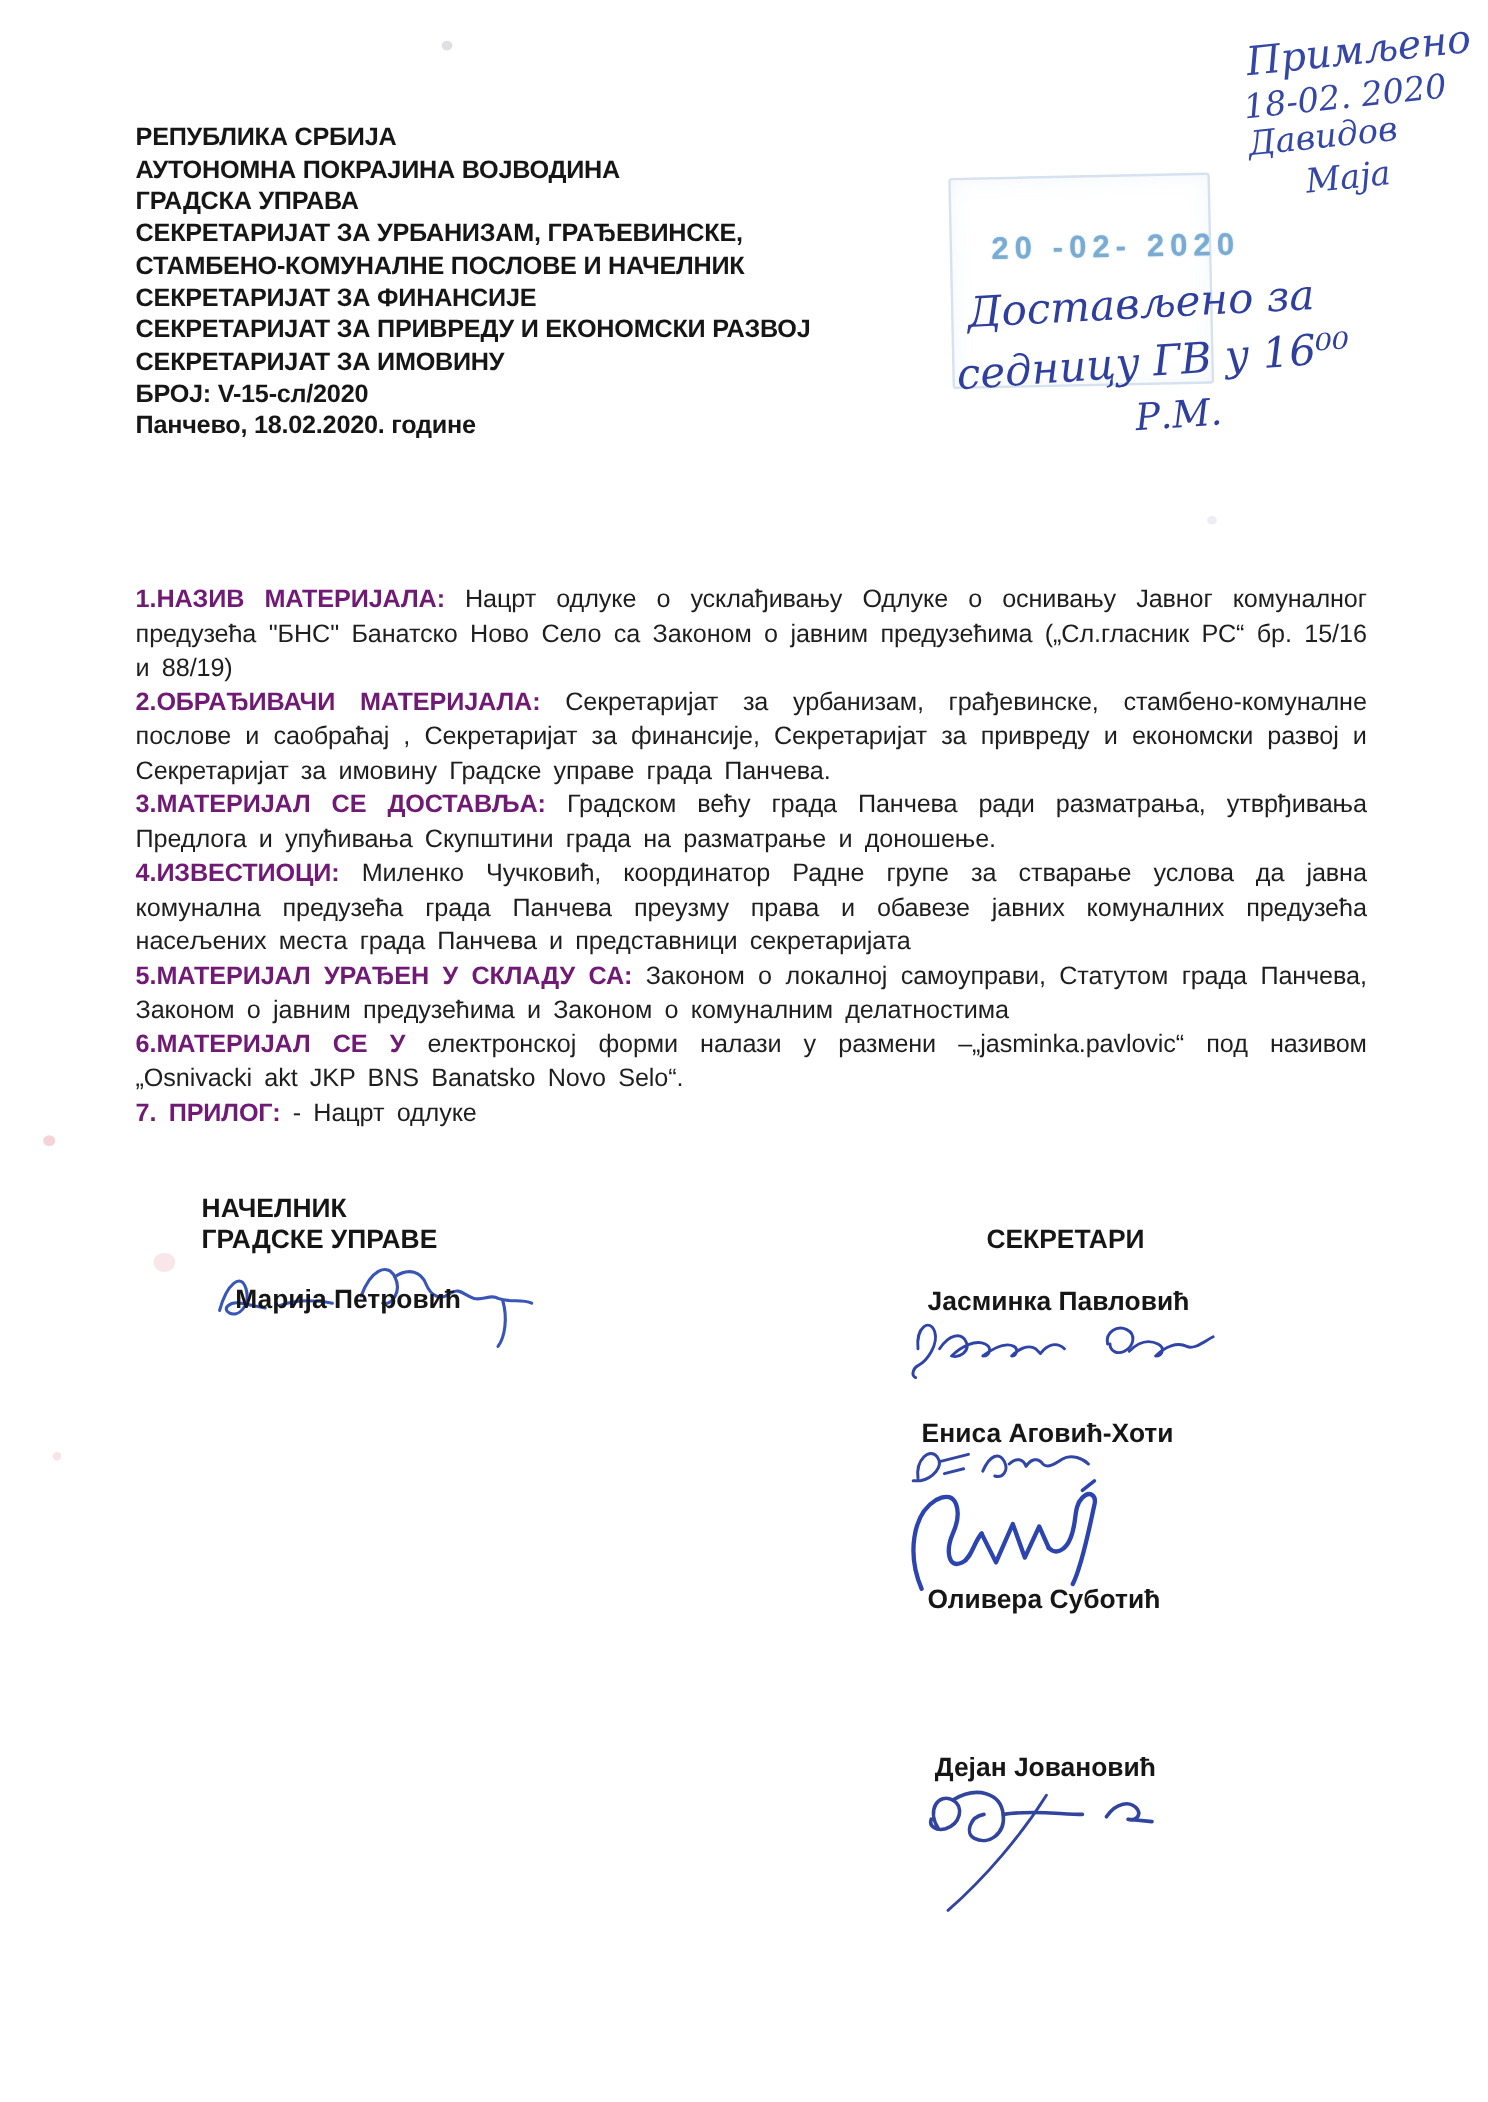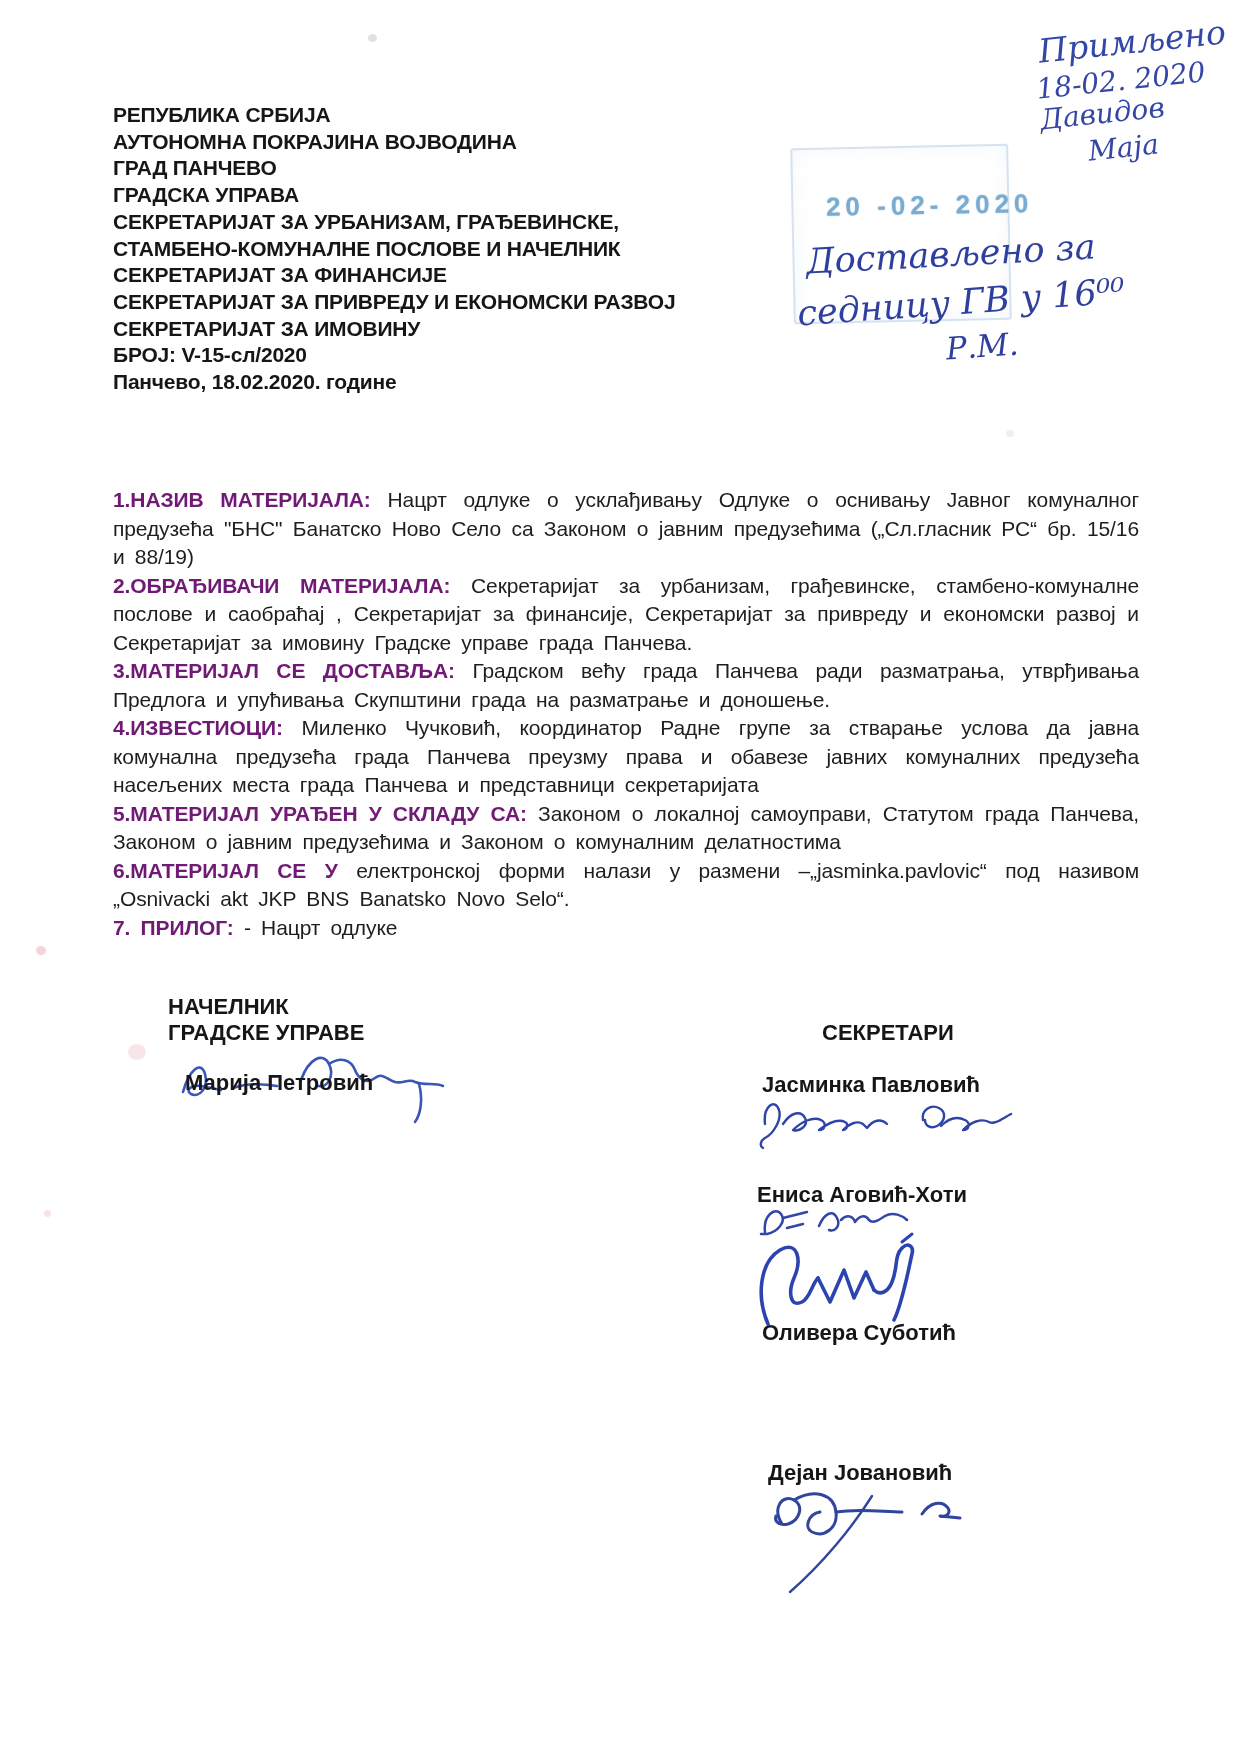--- a/index.html
+++ b/index.html
@@ -31,21 +31,21 @@
     text-align:justify;word-spacing:4.5px;letter-spacing:-0.1px;
     color:#1e1e1e;
   }
   .body-block p{margin:0;}
   .body-block b{color:#701a75;}
   
   .sig-title-left{
     position:absolute;left:168px;top:994px;width:210px;
     text-align:left;font-weight:bold;font-size:22px;line-height:26px;color:#161616;
   }
-  .name{position:absolute;font-weight:bold;font-size:22px;color:#161616;white-space:nowrap;}
+  .name{position:absolute;font-weight:bold;font-size:22px;color:#161616;white-space:nowrap;margin-left:11px;}
   .secretaries{position:absolute;left:822px;top:1020px;font-weight:bold;font-size:22px;color:#161616;}
   svg.sig{position:absolute;overflow:visible;}
   svg.sig path{fill:none;stroke-linecap:round;stroke-linejoin:round;}
   
   .stamp-box{
     position:absolute;left:792px;top:146px;width:214px;height:172px;
     border:2px solid rgba(118,160,204,0.30);
     border-radius:3px;
     transform:rotate(-1.2deg);
     box-shadow:inset 0 0 18px rgba(130,170,210,0.10);
@@ -79,21 +79,20 @@
   .a5{left:1006px;top:430px;width:8px;height:7px;background:rgba(200,200,210,.3);}
 </style>
 </head>
 <body>
 
 <div class="page">
 
   <div class="letterhead">
     <div>РЕПУБЛИКА СРБИЈА</div>
     <div>АУТОНОМНА ПОКРАЈИНА ВОЈВОДИНА</div>
-    <div>ГРАД ПАНЧЕВО</div>
     <div>ГРАДСКА УПРАВА</div>
     <div>СЕКРЕТАРИЈАТ ЗА УРБАНИЗАМ, ГРАЂЕВИНСКЕ,</div>
     <div>СТАМБЕНО-КОМУНАЛНЕ ПОСЛОВЕ И НАЧЕЛНИК</div>
     <div>СЕКРЕТАРИЈАТ ЗА ФИНАНСИЈЕ</div>
     <div>СЕКРЕТАРИЈАТ ЗА ПРИВРЕДУ И ЕКОНОМСКИ РАЗВОЈ</div>
     <div>СЕКРЕТАРИЈАТ ЗА ИМОВИНУ</div>
     <div>БРОЈ: V-15-сл/2020</div>
     <div>Панчево, 18.02.2020. године</div>
   </div>
 

